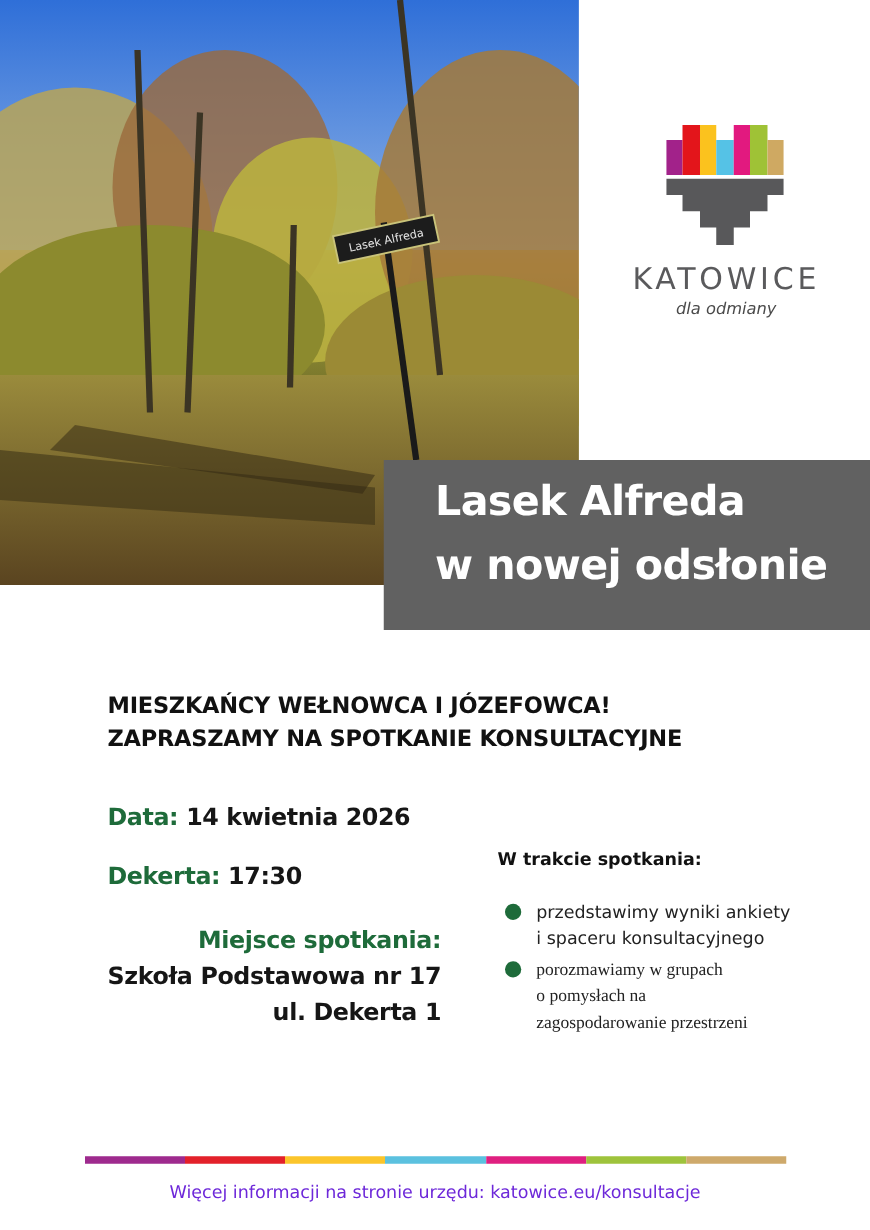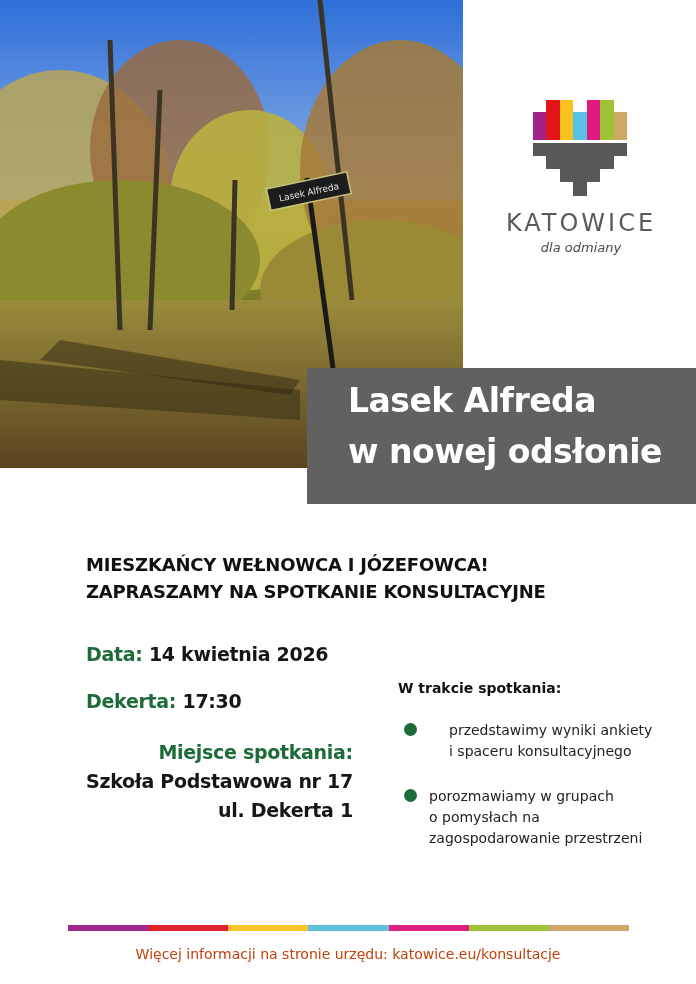--- a/index.html
+++ b/index.html
@@ -20,21 +20,21 @@
               line-height:27px; letter-spacing:-0.2px; white-space:nowrap; }
   .info { position:absolute; left:86px; font-size:19px; font-weight:bold; white-space:nowrap; letter-spacing:-0.3px;text-align:right; }
   .green { color:#1e6b3a; }
   .dark { color:#161616; }
   .side-head { position:absolute; left:398px; top:680px; font-weight:bold; font-size:14px; color:#111; }
   .bullet { position:absolute; left:404px; display:flex; }
   .dot { width:13px; height:13px; border-radius:50%; background:#1e6b3a; margin-top:3px; flex:none; }
   .btext { margin-left:12px; font-size:14px; line-height:21px; color:#222; }
   .bar { position:absolute; left:68px; top:925px; height:6px; display:flex; width:561px; }
   .bar div { flex:1; height:6px; }
-  .footer { position:absolute; left:0; top:946px; width:696px; text-align:center; font-size:14px; color:#c2410c; }
+  .footer { position:absolute; left:0; top:946px; width:696px; text-align:center; font-size:14px; color:#6d28d9; }
 </style>
 </head>
 <body>
 
 <div class="photo">
   <svg width="463" height="468" viewBox="0 0 463 468">
     <defs>
       <linearGradient id="sky" x1="0" y1="0" x2="0" y2="1">
         <stop offset="0" stop-color="#2f6fd8"></stop>
           <stop offset="1" stop-color="#8fb3e6"></stop>
@@ -100,28 +100,28 @@
   <span class="dark">17:30</span>
 </div>
 <div class="info" style="top:738px; line-height:29px;">
   <div class="green">Miejsce spotkania:</div>
   <div class="dark">Szkoła Podstawowa nr 17</div>
   <div class="dark">ul. Dekerta 1</div>
 </div>
 
 <div class="side-head">W trakcie spotkania:</div>
 
-<div class="bullet" style="top:720px;gap:20px;">
+<div class="bullet" style="top:720px;">
   <div class="dot"></div>
   <div class="btext">
     <div>przedstawimy wyniki ankiety</div>
     <div>i spaceru konsultacyjnego</div>
   </div>
 </div>
-<div class="bullet" style="top:786px;">
+<div class="bullet" style="top:766px;font-family:Liberation Serif, serif;">
   <div class="dot"></div>
   <div class="btext">
     <div>porozmawiamy w grupach</div>
     <div>o pomysłach na</div>
     <div>zagospodarowanie przestrzeni</div>
   </div>
 </div>
 
 <div class="bar">
   <div style="background:#9e2a8e"></div>

